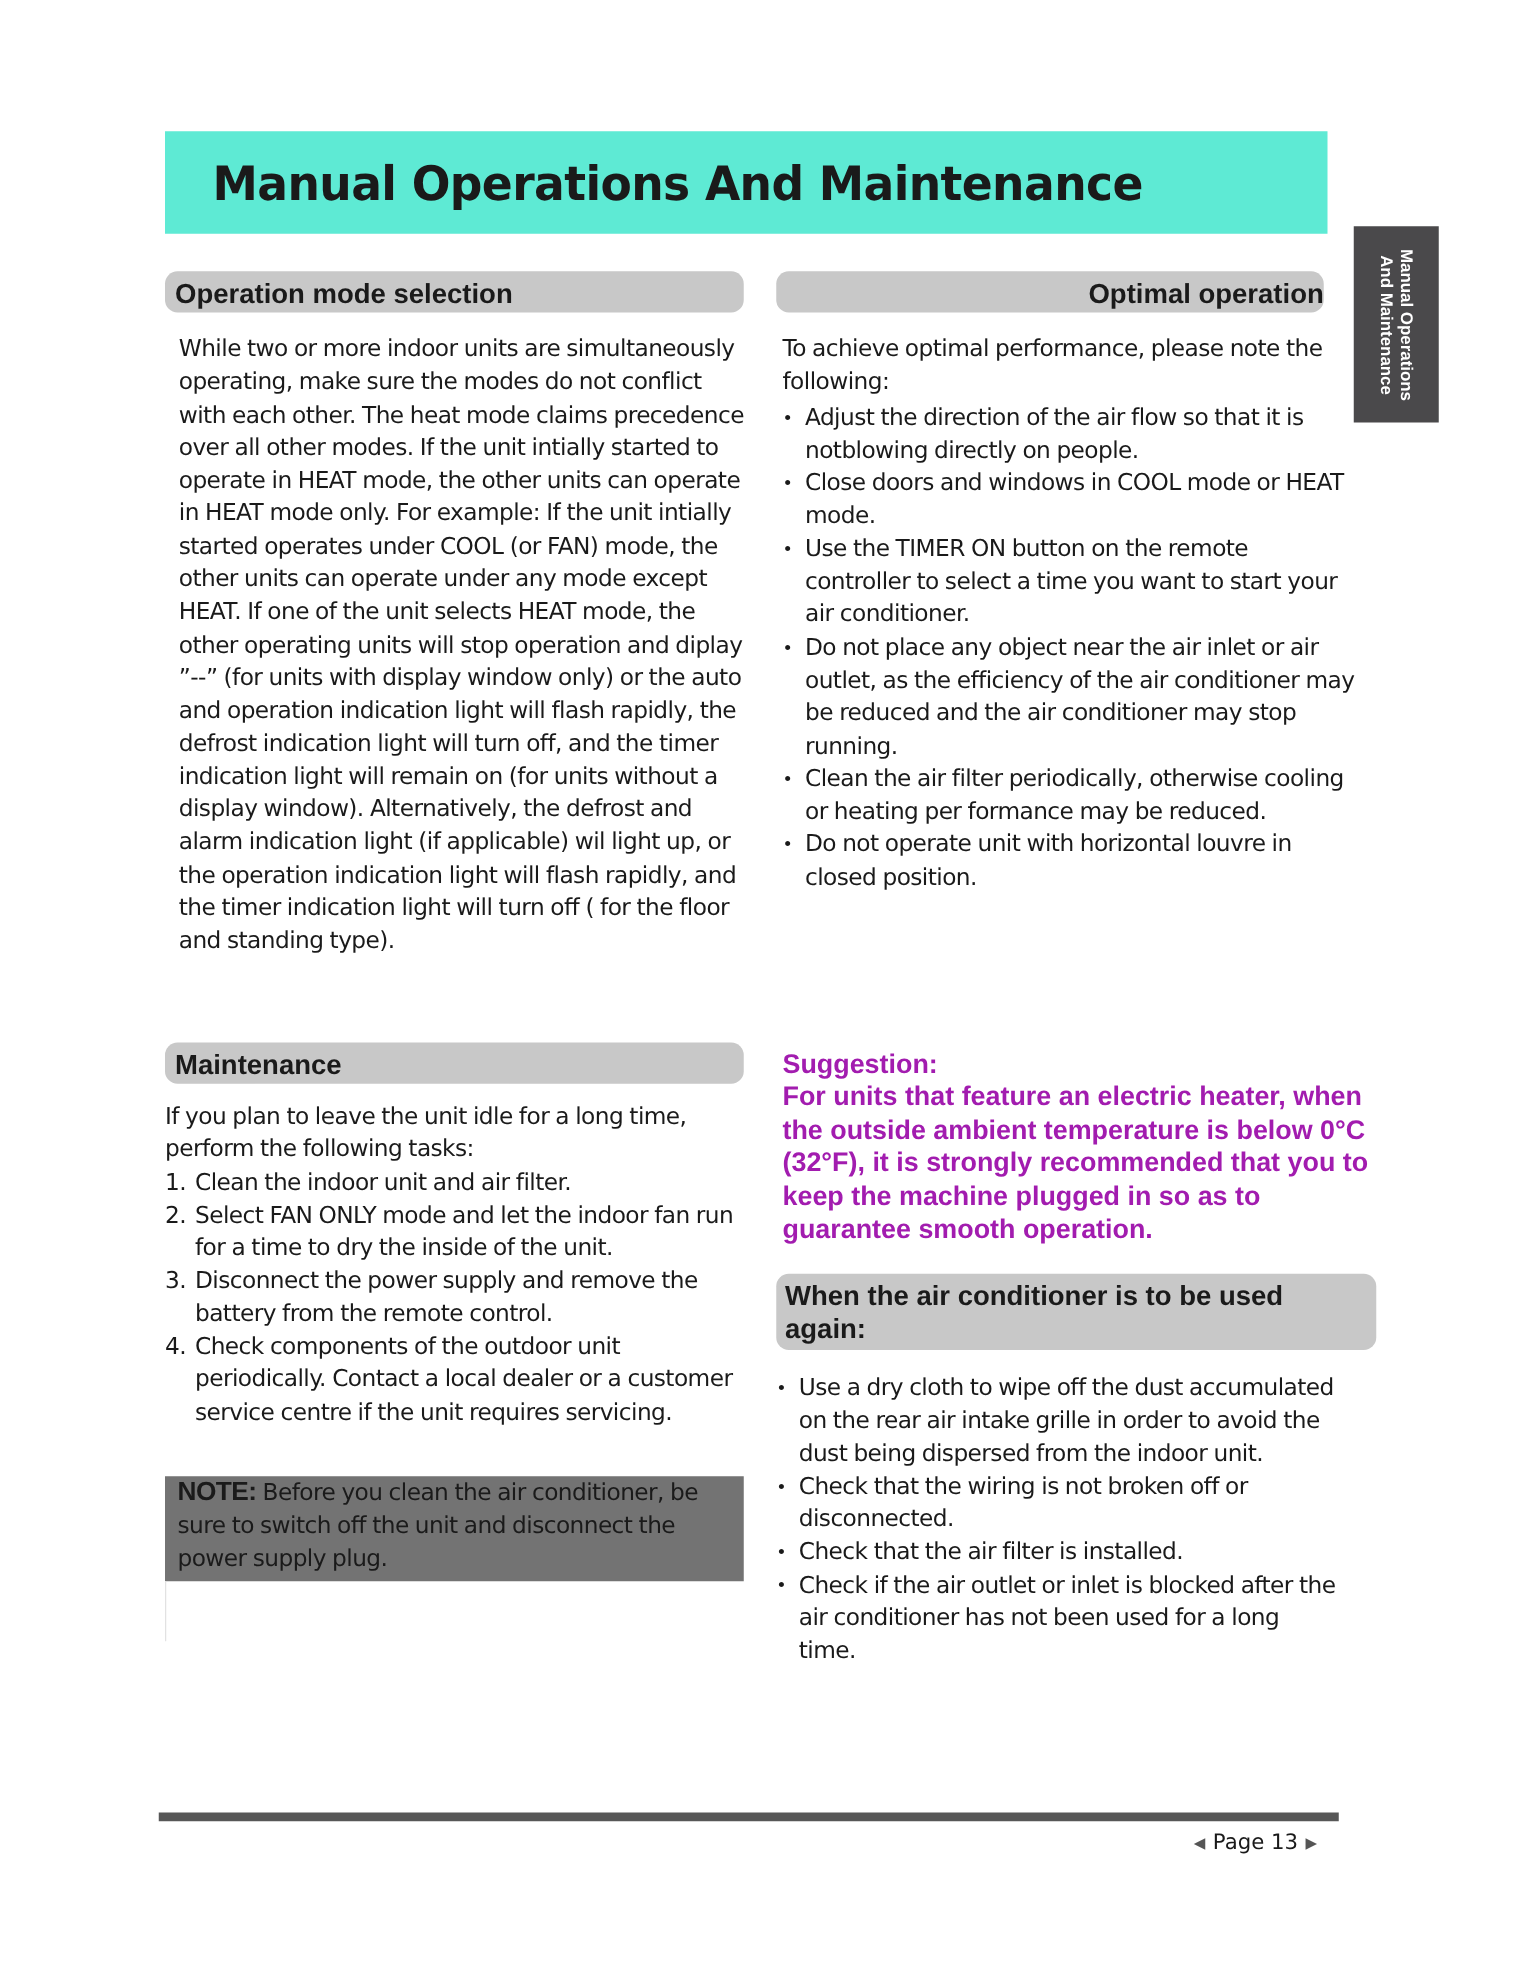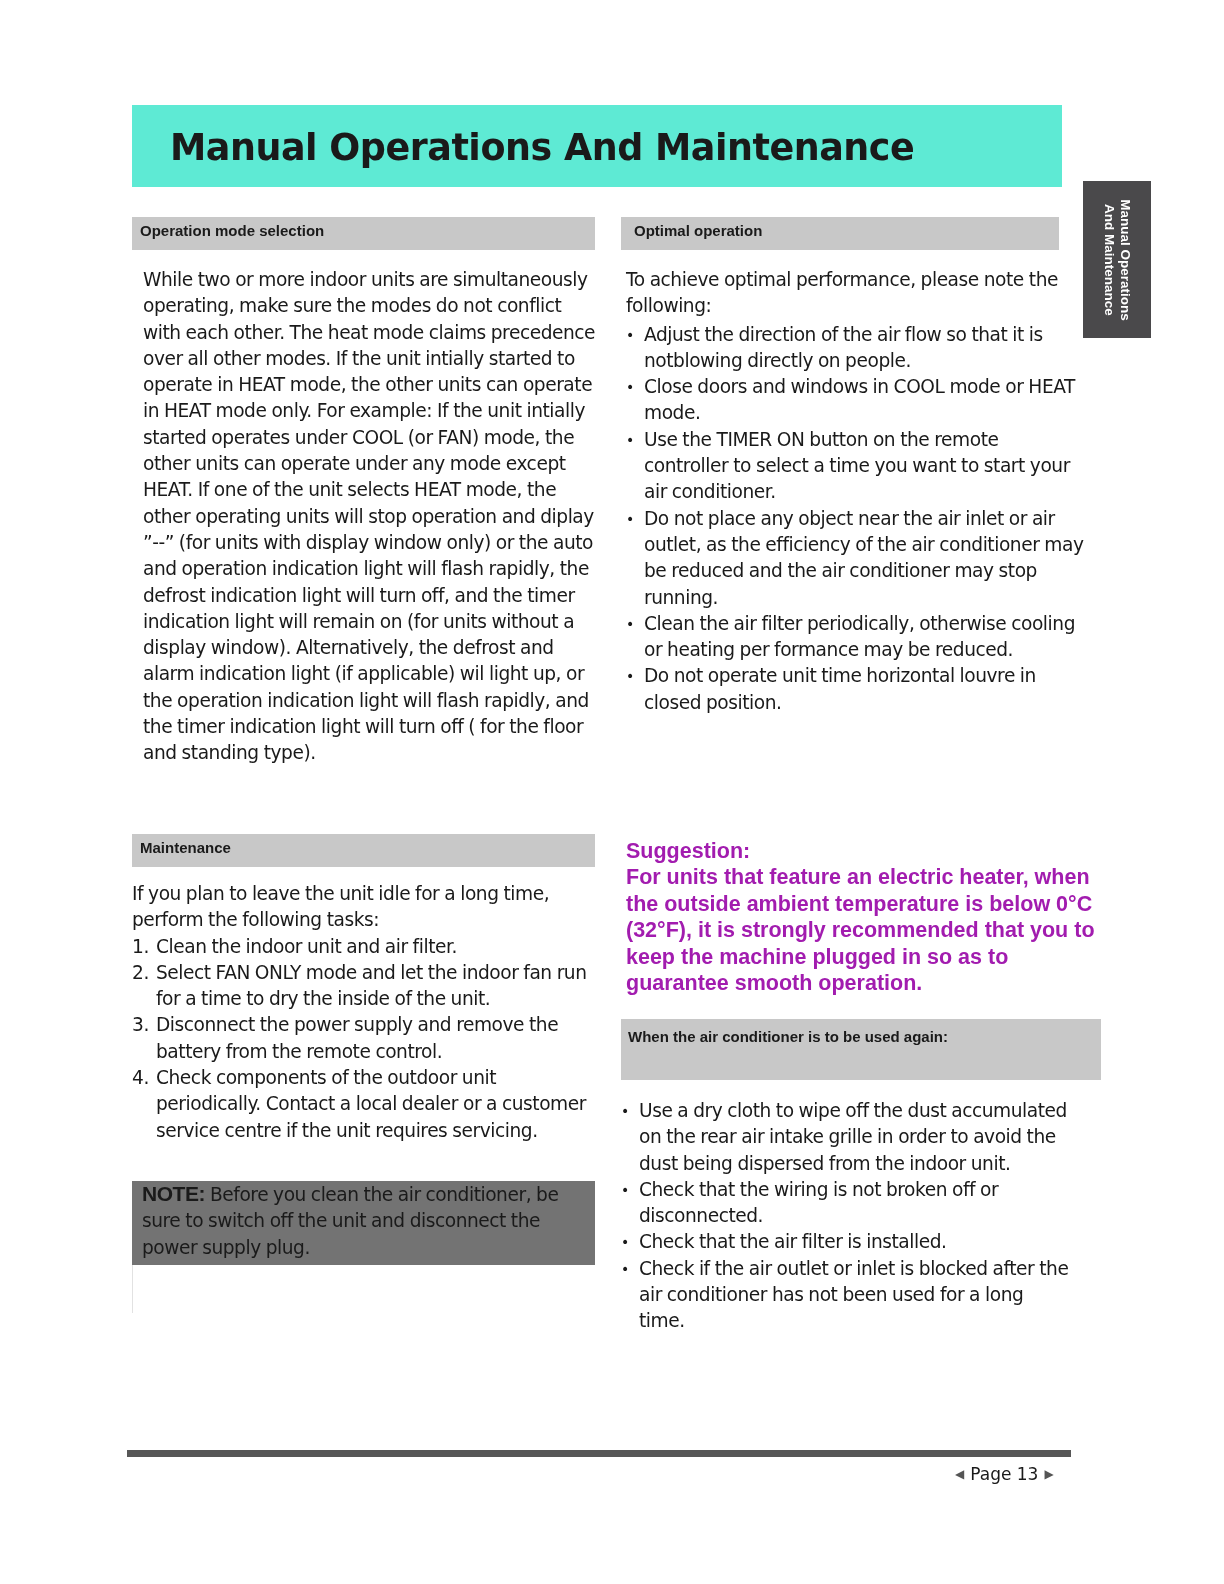--- a/index.html
+++ b/index.html
@@ -21,21 +21,21 @@
     }
     .side-tab .inner {
       position: absolute; left: 50%; top: 50%;
       transform: translate(-50%, -50%) rotate(90deg);
       width: 150px; text-align: center; color: #ffffff;
       font-family: "Liberation Sans", sans-serif; font-weight: bold; font-size: 13.5px; line-height: 16px;
     }
 
     .sec-head {
       position: absolute; background: #c8c8c8; box-sizing: border-box;
-      font-family: "Liberation Sans", sans-serif; font-weight: bold; font-size: 15px; color: #1a1a1a;
+      font-family: "Liberation Sans", sans-serif; font-weight: bold; font-size: 22px; color: #1a1a1a; border-radius: 10px;
     }
 
     .body-text {
       position: absolute; font-family: "DejaVu Sans", sans-serif; font-size: 18.6px; line-height: 26.3px;
       color: #1a1a1a; letter-spacing: -0.45px; word-spacing: -0.5px;
     }
     .body-text p { margin: 0; }
 
     ul.bullets { list-style: none; margin: 0; padding: 0; }
     ul.bullets li { position: relative; padding-left: 18px; }
@@ -98,32 +98,32 @@
     <li><span class="num">3.</span><span>Disconnect the power supply and remove the battery from the remote control.</span></li>
     <li><span class="num">4.</span><span>Check components of the outdoor unit periodically. Contact a local dealer or a customer service centre if the unit requires servicing.</span></li>
   </ol>
 </div>
 <div class="note-box body-text" style="top:1181px;">
   <span class="note-label">NOTE:</span>
   <span>Before you clean the air conditioner, be sure to switch off the unit and disconnect the power supply plug.</span>
 </div>
 <div class="note-line"></div>
 
-<div class="sec-head" style="left:621px; top:217px; width:438px; height:33px; padding:5px 0 0 13px;">
+<div class="sec-head" style="left:621px; top:217px; width:438px; height:33px; padding:5px 0 0 13px;text-align:right;">
   <span>Optimal operation</span>
 </div>
 <div class="body-text" style="left:626px; top:267px; width:460px;">
   <p style="margin-bottom:2px;">To achieve optimal performance, please note the following:</p>
   <ul class="bullets">
     <li>Adjust the direction of the air flow so that it is notblowing directly on people.</li>
     <li>Close doors and windows in COOL mode or HEAT mode.</li>
     <li>Use the TIMER ON button on the remote controller to select a time you want to start your air conditioner.</li>
     <li>Do not place any object near the air inlet or air outlet, as the efficiency of the air conditioner may be reduced and the air conditioner may stop running.</li>
     <li>Clean the air filter periodically, otherwise cooling or heating per formance may be reduced.</li>
-    <li>Do not operate unit time horizontal louvre in closed position.</li>
+    <li>Do not operate unit with horizontal louvre in closed position.</li>
   </ul>
 </div>
 
 <div class="suggestion">
   <p>Suggestion:</p>
   <p>For units that feature an electric heater, when the outside ambient temperature is below 0°C (32°F), it is strongly recommended that you to keep the machine plugged in so as to guarantee smooth operation.</p>
 </div>
 
 <div class="sec-head" style="left:621px; top:1019px; width:480px; height:61px; padding:5px 10px 0 7px; line-height:26px;">
   <span>When the air conditioner is to be used again:</span>

